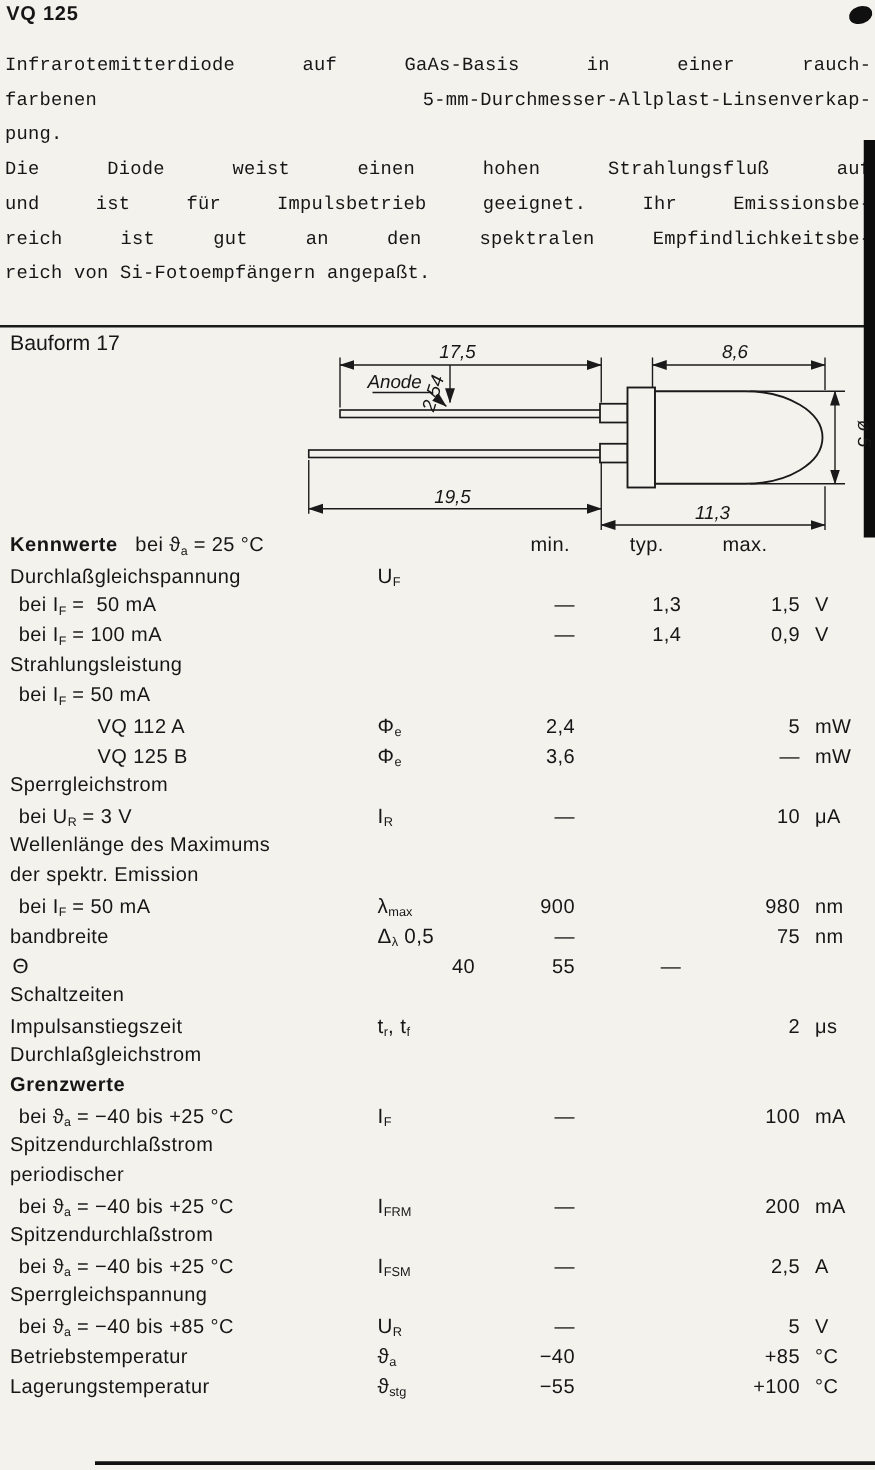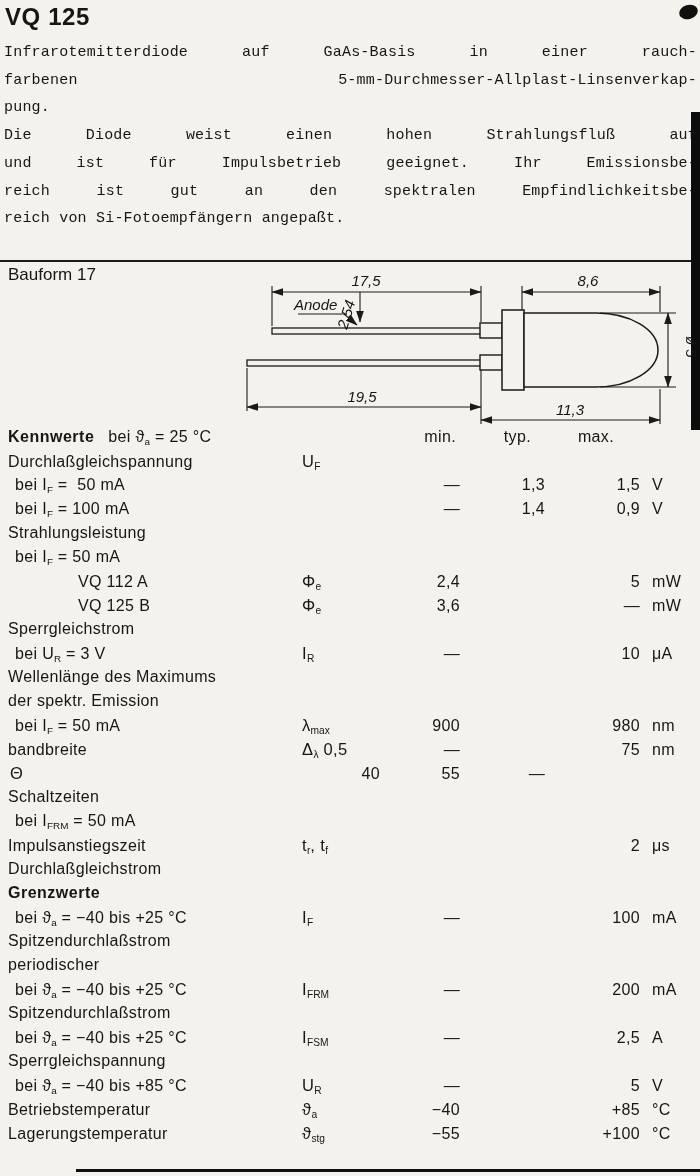--- a/index.html
+++ b/index.html
@@ -1,21 +1,21 @@
 <!DOCTYPE html>
 <html><head>
 <meta charset="utf-8">
 <style>
   html,body{margin:0;padding:0;background:#8a8a8a;}
   .page{
     position:relative;width:700px;height:1176px;margin:0 auto;
     background:#f3f2ed;color:#161616;overflow:hidden;
     font-family:"Liberation Sans","DejaVu Sans",sans-serif;
   }
-  .title{position:absolute;top:3px;left:5px;font-size:24px;font-weight:700;letter-spacing:.6px;}
+  .title{position:absolute;top:3px;left:5px;font-size:16px;font-weight:700;letter-spacing:.6px;}
   .description{position:absolute;top:39px;left:4px;width:693px;font-size:15px;line-height:27.7px;letter-spacing:.2px;font-family:Liberation Mono, monospace;}
   .dline{text-align:justify;text-align-last:justify;}
   .dline.dlast{text-align-last:left;}
   .divider{position:absolute;top:260px;left:0;width:700px;height:2px;background:#1b1b1b;}
   .corner-dot{position:absolute;top:5px;left:679px;width:19px;height:14px;background:#101010;border-radius:50%;transform:rotate(-18deg);}
   .edge-bar{position:absolute;top:112px;left:691px;width:9px;height:318px;background:#0c0c0c;}
   .drawing{position:absolute;top:262px;left:0;}
   .bottom-rule{position:absolute;top:1169px;left:76px;width:624px;height:2.5px;background:#101010;}
 
   .spec{position:absolute;top:425px;left:0;width:700px;font-size:16px;letter-spacing:.35px;}
@@ -226,28 +226,20 @@
           <span class="c c-unit"></span>
         </div>
         <div class="trow ind0">
           <span class="c c-name">Schaltzeiten</span>
           <span class="c c-sym"></span>
           <span class="c c-min"></span>
           <span class="c c-typ"></span>
           <span class="c c-max"></span>
           <span class="c c-unit"></span>
         </div>
-        <div class="trow ind1">
-          <span class="c c-name">bei I<span class="sub">FRM</span> = 50 mA</span>
-          <span class="c c-sym"></span>
-          <span class="c c-min"></span>
-          <span class="c c-typ"></span>
-          <span class="c c-max"></span>
-          <span class="c c-unit"></span>
-        </div>
         <div class="trow ind0">
           <span class="c c-name">Impulsanstiegszeit</span>
           <span class="c c-sym">t<span class="sub">r</span>, t<span class="sub">f</span></span>
           <span class="c c-min"></span>
           <span class="c c-typ"></span>
           <span class="c c-max">2</span>
           <span class="c c-unit">μs</span>
         </div>
         <div class="trow ind0">
           <span class="c c-name">Durchlaßgleichstrom</span>

